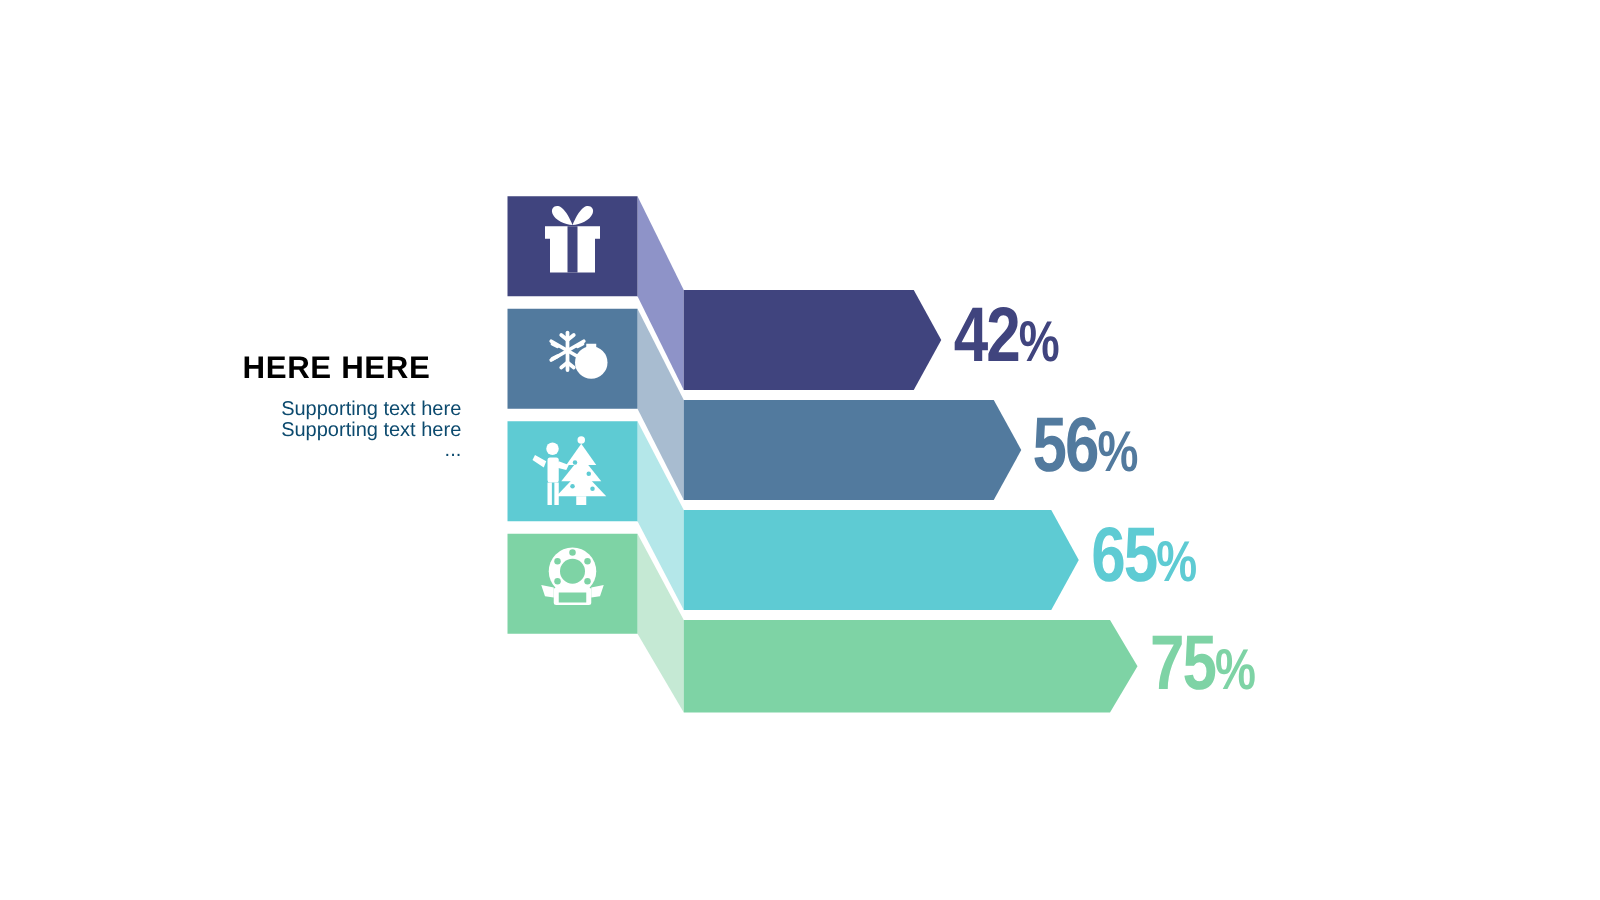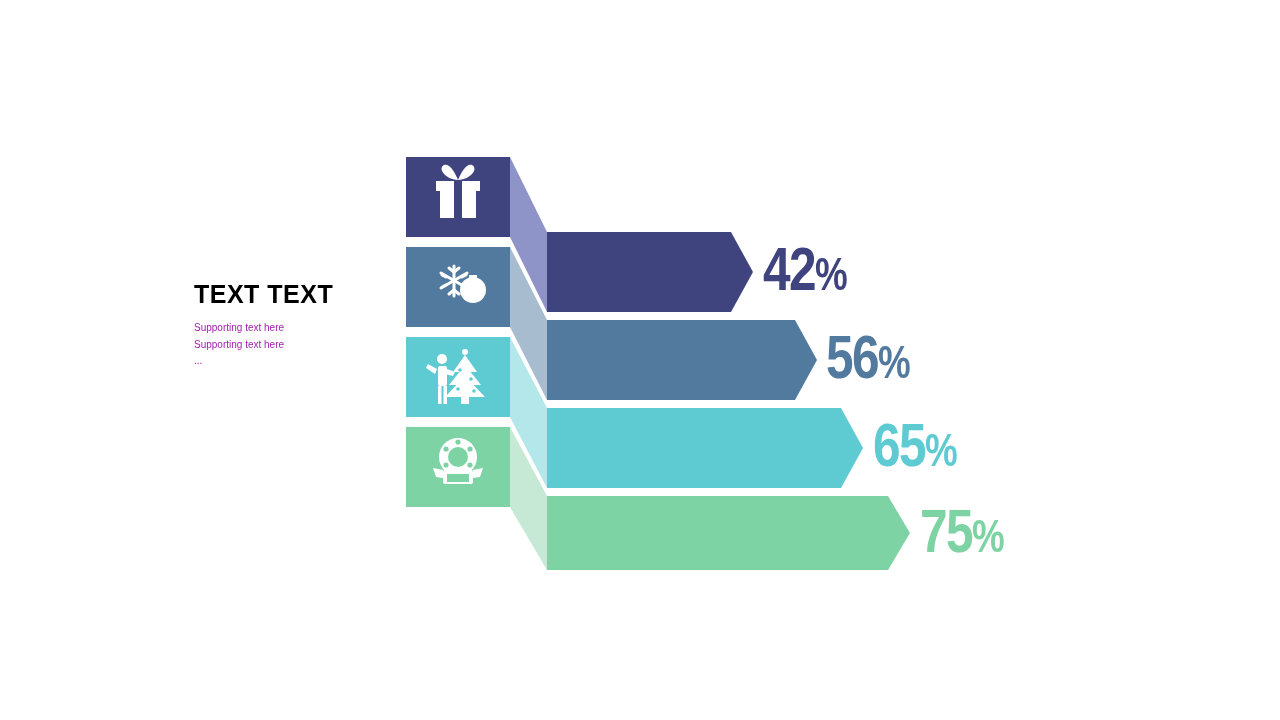--- a/index.html
+++ b/index.html
@@ -36,24 +36,25 @@
     font-weight: bold;
     font-size: 25px;
     letter-spacing: 0.5px;
     color: #000000;
     line-height: 1.05;
     margin: 0 0 13px 0;
     white-space: nowrap;
   }
   .support-line {
     font-family: "Liberation Sans", sans-serif;
-    font-size: 10px;
-    color: #a21caf;
+    font-size: 16px;
+    color: #0c4a6e;
     line-height: 16.5px;
     white-space: nowrap;
+    text-align: right;
   }
 
   
   #graphic {
     position: absolute;
     left: 0;
     top: 0;
     width: 1280px;
     height: 720px;
     margin-left: 28px;
@@ -78,21 +79,21 @@
     font-size: 46px;
     vertical-align: baseline;
   }
 </style>
 </head>
 <body>
 
 <div id="slide" style="background: rgb(255, 255, 255);">
 
   <div id="text-block">
-    <div id="title-text">TEXT TEXT</div>
+    <div id="title-text">HERE HERE</div>
     <div class="support-line">Supporting  text here</div>
     <div class="support-line">Supporting  text here</div>
     <div class="support-line">...</div>
   </div>
 
   <div id="graphic">
     <svg width="1280" height="720" viewBox="0 0 1280 720" xmlns="http://www.w3.org/2000/svg">
 
       <g>
 

